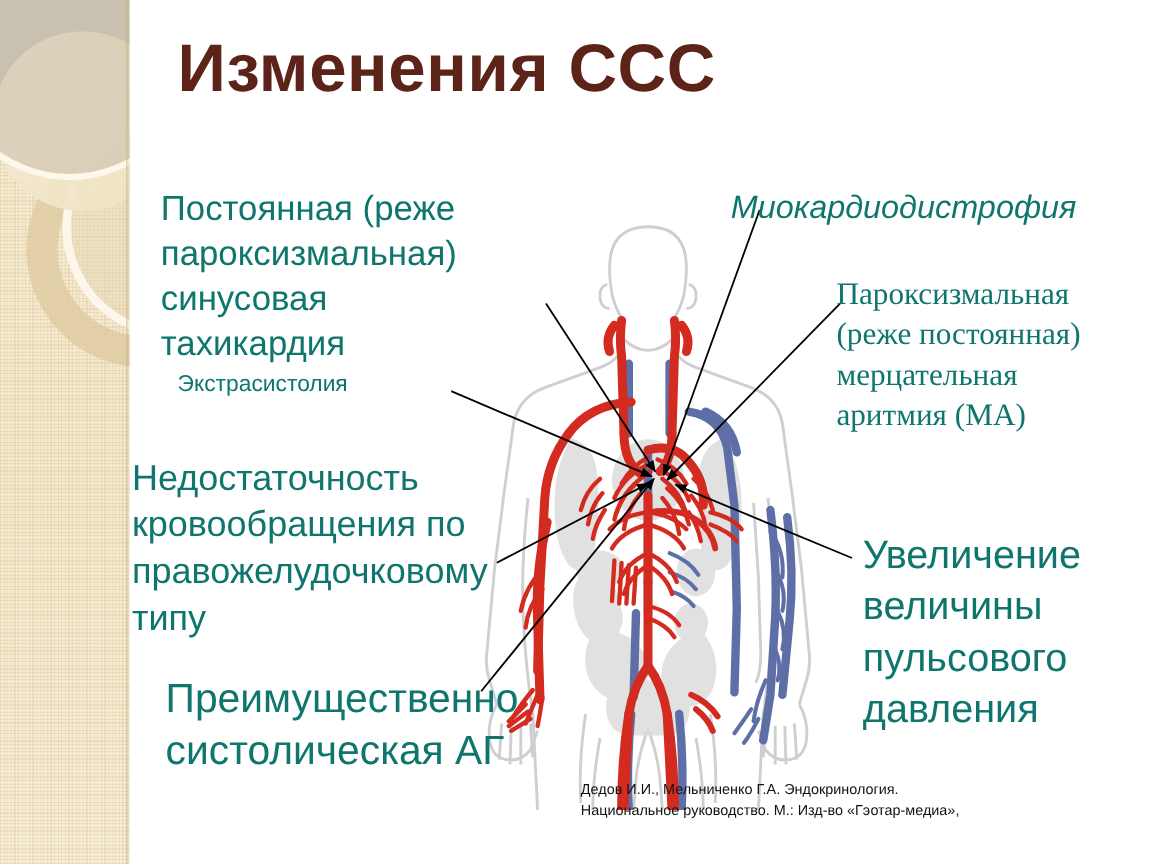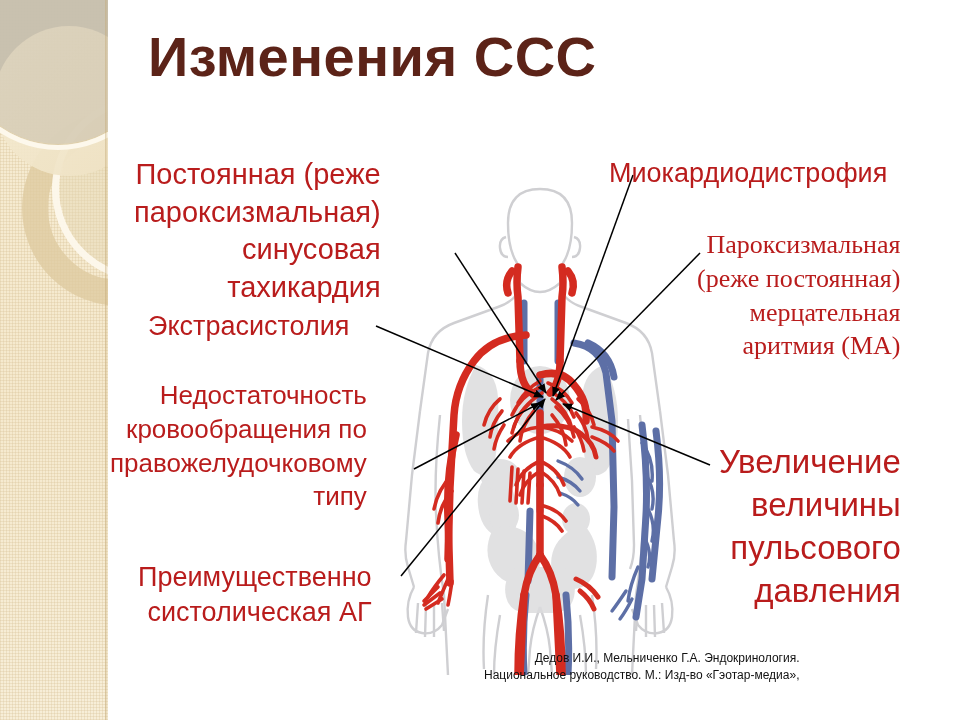--- a/index.html
+++ b/index.html
@@ -8,21 +8,20 @@
     padding: 0;
     background: #ffffff;
   }
   #slide {
     position: relative;
     width: 960px;
     height: 720px;
     overflow: hidden;
     background: #ffffff;
     font-family: "Liberation Sans", sans-serif;
-    text-align: right;
     -webkit-font-smoothing: antialiased;
   }
 
   
   .sidebar {
     position: absolute;
     left: 0;
     top: 0;
     width: 108px;
     height: 720px;
@@ -109,29 +108,29 @@
     font-size: 56px;
     font-weight: bold;
     color: #5c2318;
     letter-spacing: 0.5px;
     white-space: nowrap;
   }
 
   
   .label {
     position: absolute;
-    color: #b91c1c;
+    color: #0f766e;
     line-height: 1.30;
     white-space: pre-line;
   }
   .l-tachy     { left: 134px; top: 156px; font-size: 29px; }
-  .l-extra     { left: 148px; top: 309px; font-size: 27px; }
-  .l-insuff    { left: 110px; top: 379px; font-size: 26px; }
-  .l-sys-ag    { left: 138px; top: 560px; font-size: 27px; }
-  .l-myo       { left: 609px; top: 156px; font-size: 27px; white-space: nowrap; }
+  .l-extra     { left: 148px; top: 309px; font-size: 19px; }
+  .l-insuff    { left: 110px; top: 379px; font-size: 30px; }
+  .l-sys-ag    { left: 138px; top: 560px; font-size: 34px; }
+  .l-myo       { left: 609px; top: 156px; font-size: 27px; white-space: nowrap; font-style: italic; }
   .l-fib       { left: 697px; top: 228px; font-size: 26px; font-family: Liberation Serif, serif; }
   .l-pulse     { left: 719px; top: 441px; font-size: 33px; }
 
   
   .citation {
     position: absolute;
     left: 484px;
     top: 650px;
     font-size: 12px;
     line-height: 1.44;

